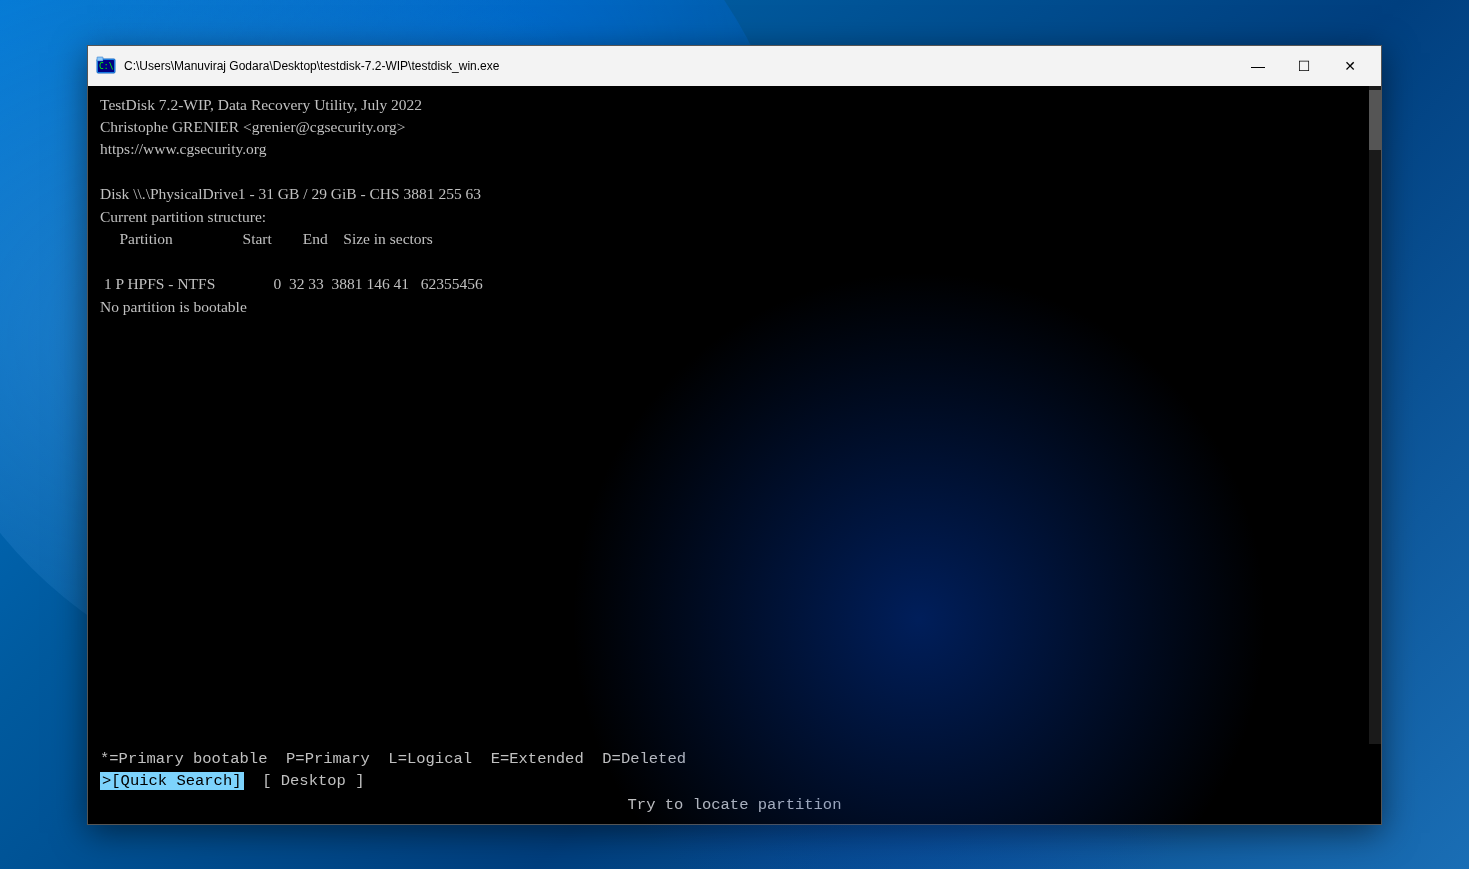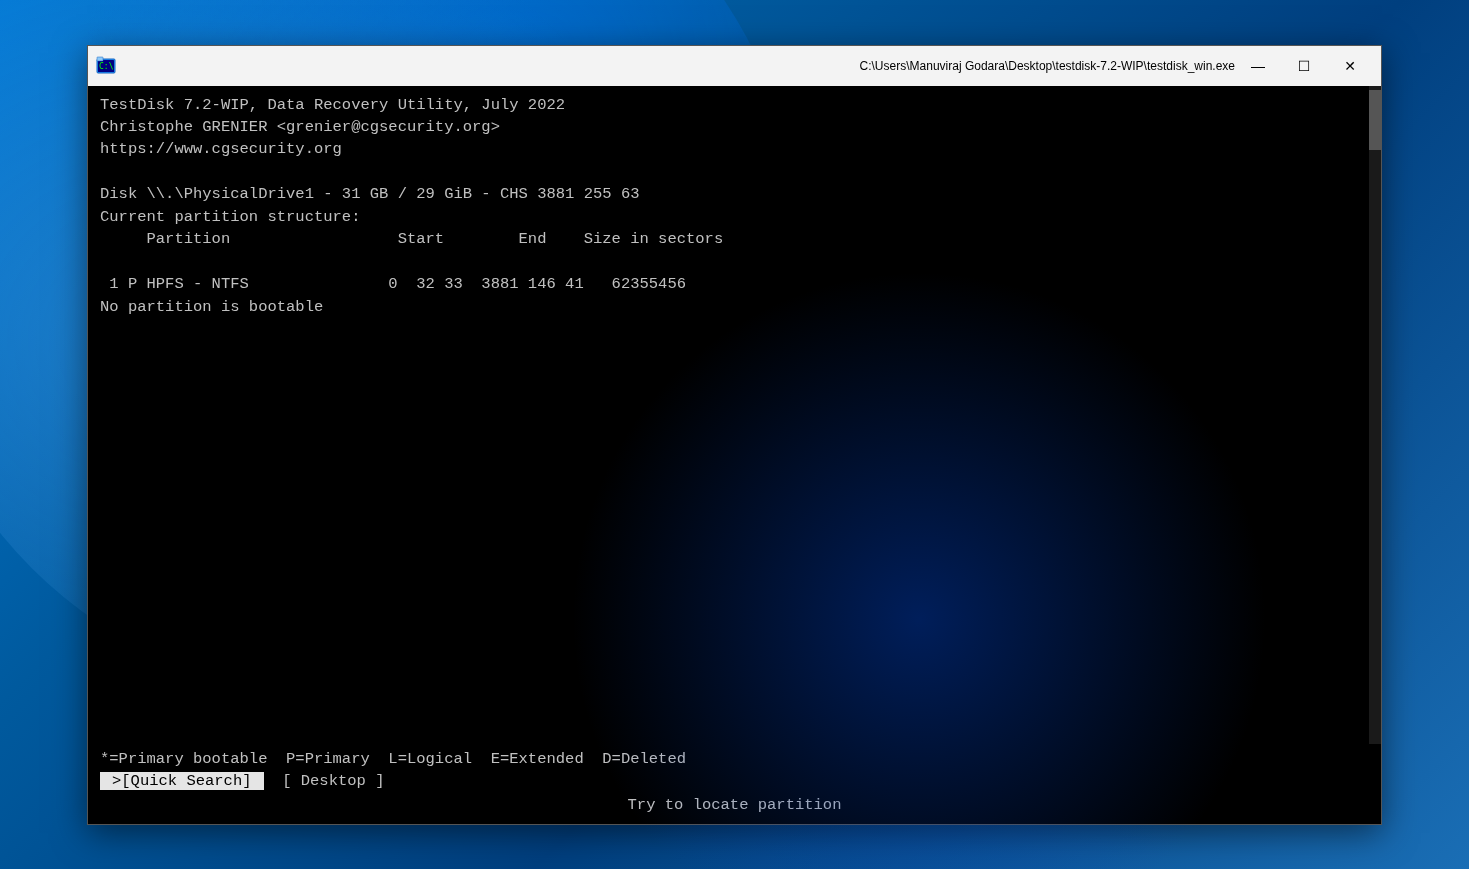--- a/index.html
+++ b/index.html
@@ -74,21 +74,20 @@
       height: 20px;
     }
 
     .title-bar-text {
       font-size: 12px;
       color: #000;
       flex: 1;
       white-space: nowrap;
       overflow: hidden;
       text-overflow: ellipsis;
-      text-align: right;
     }
 
     .window-controls {
       display: flex;
       align-items: center;
       gap: 0;
     }
 
     .win-btn {
       width: 46px;
@@ -105,21 +104,21 @@
 
     .console-area {
       flex: 1;
       background: #000000;
       padding: 8px 12px;
       overflow: hidden;
       position: relative;
     }
 
     .console-text {
-      font-family: Liberation Mono, monospace;
+      font-family: Liberation Serif, serif;
       font-size: 15.5px;
       color: #c0c0c0;
       line-height: 1.45;
       white-space: pre;
     }
 
     .scrollbar {
       position: absolute;
       right: 0;
       top: 0;
@@ -155,23 +154,23 @@
       display: flex;
       align-items: center;
       font-family: 'Courier New', Courier, monospace;
       font-size: 15.5px;
       color: #c0c0c0;
       white-space: pre;
       margin-bottom: 6px;
     }
 
     .btn-highlight {
-      background: #e5e5e5;
+      background: #7dd3fc;
       color: #000000;
-      padding: 0 12px;
+      padding: 0 2px;
     }
 
     .bottom-hint {
       font-family: 'Courier New', Courier, monospace;
       font-size: 15.5px;
       color: #c0c0c0;
       text-align: center;
     }
   </style>
 </head>

